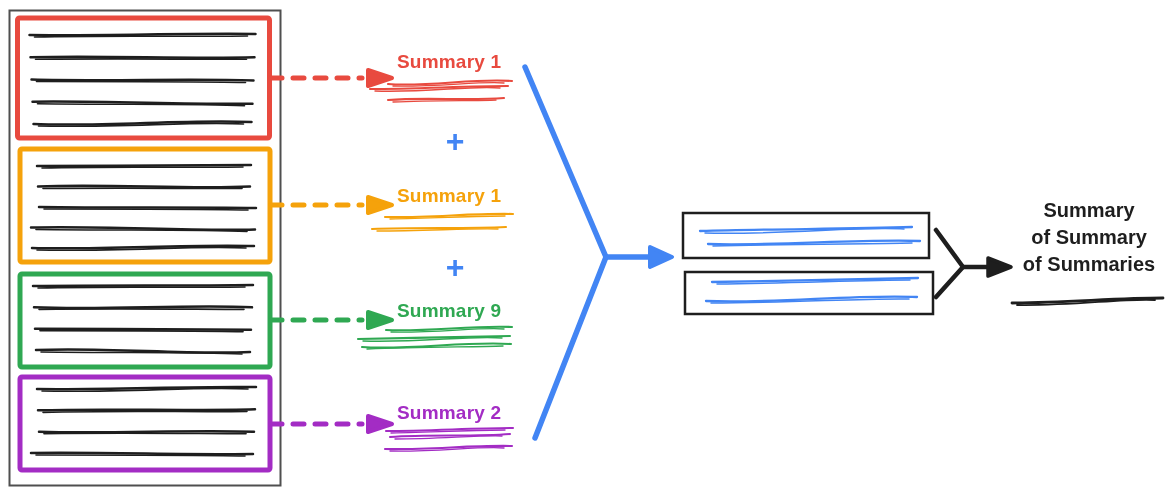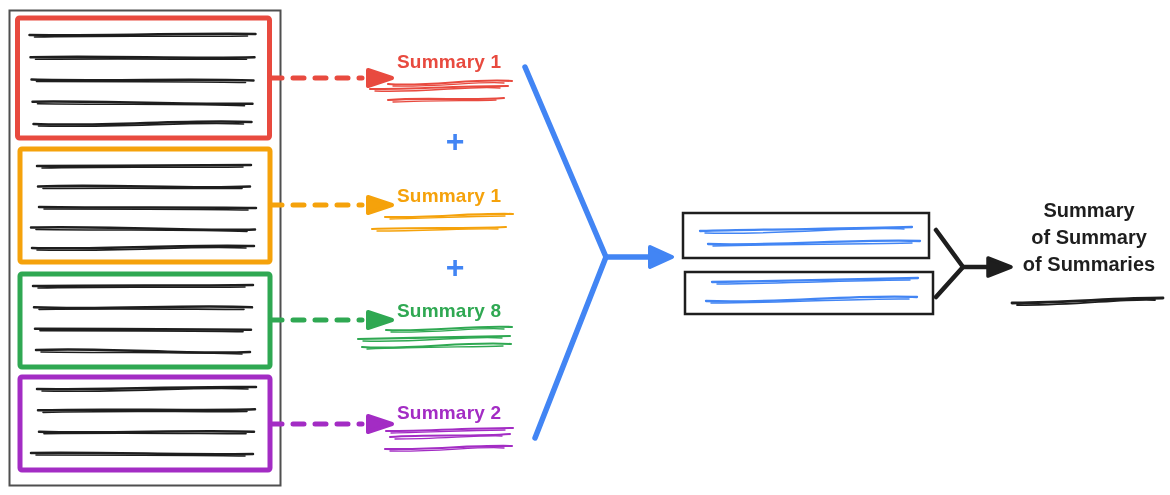--- a/index.html
+++ b/index.html
@@ -173,21 +173,21 @@
     </g>
 
     <g id="underline">
         <path d="M1012 303 C 1061.8 303, 1117.7 298, 1163 298" stroke="var(--ink)" stroke-width="2.8" fill="none" stroke-linecap="round"></path>
         <path d="M1017 305 C 1072.4 306, 1125.3 298, 1155 300" stroke="var(--ink)" stroke-width="1.82" fill="none" stroke-linecap="round"></path>
       </g>
   </svg>
 
   <div class="txt sum-label lbl-red">Summary 1</div>
   <div class="txt sum-label lbl-yellow">Summary 1</div>
-  <div class="txt sum-label lbl-green">Summary 8</div>
+  <div class="txt sum-label lbl-green">Summary 9</div>
   <div class="txt sum-label lbl-purple">Summary 2</div>
 
   <div class="txt plus plus-1">+</div>
   <div class="txt plus plus-2">+</div>
 
 
   <div class="txt final">
     <div>Summary</div>
     <div>of Summary</div>
     <div>of Summaries</div>

